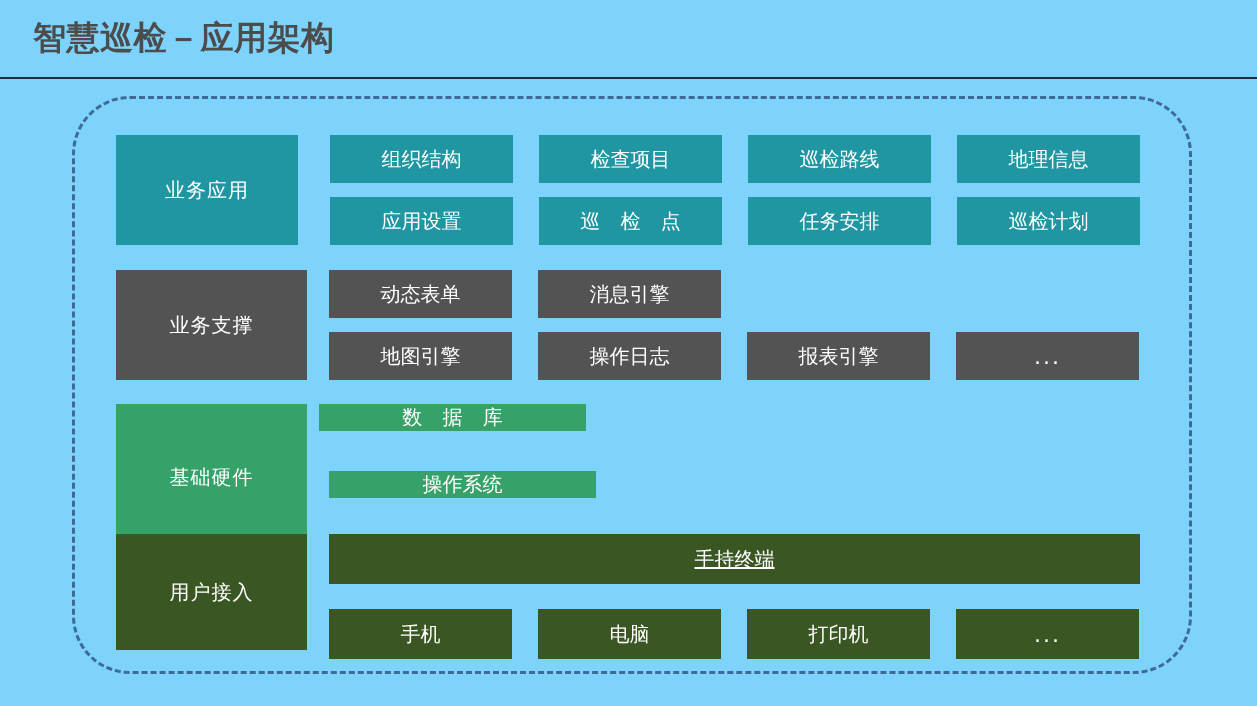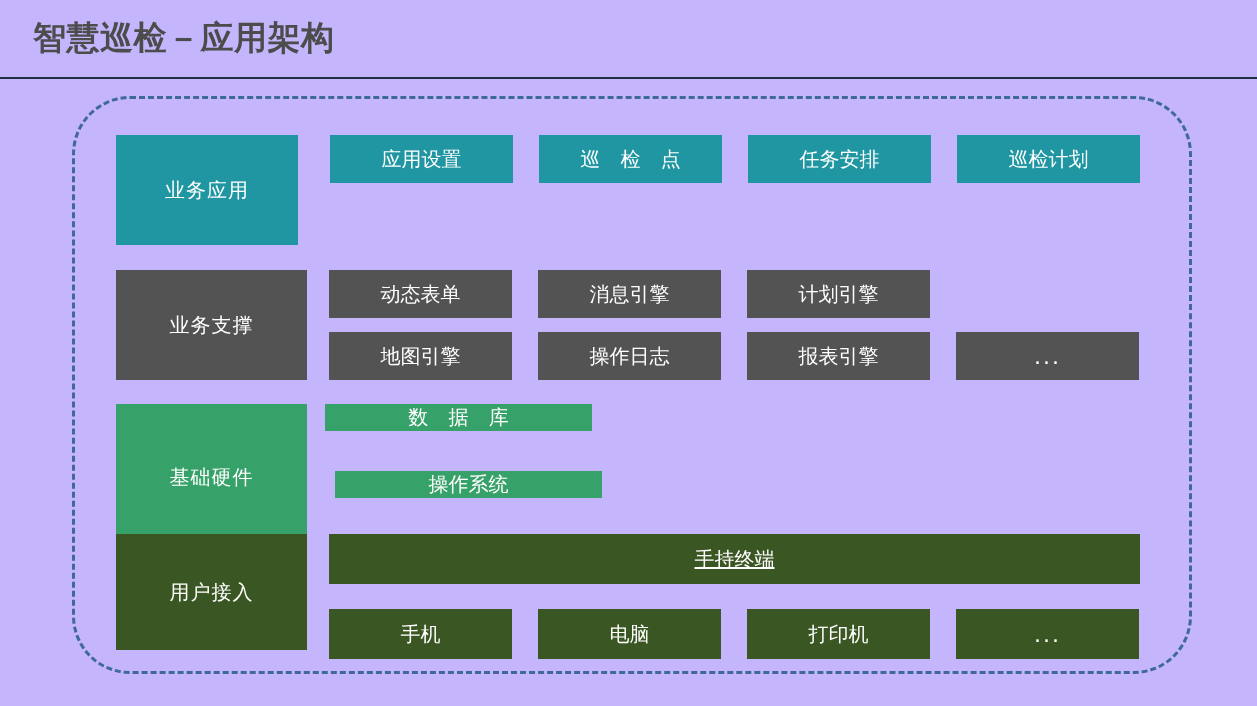--- a/index.html
+++ b/index.html
@@ -13,21 +13,21 @@
     height: 706px;
     overflow: hidden;
     font-family: "DejaVu Sans", "Liberation Sans", sans-serif;
     -webkit-font-smoothing: antialiased;
   }
 
   .slide {
     position: relative;
     width: 1257px;
     height: 706px;
-    background: #c4b5fd;
+    background: #7dd3fc;
     box-sizing: border-box;
     padding-left: 16px;
   }
 
   
   .header {
     position: absolute;
     left: 0;
     top: 0;
     width: 1257px;
@@ -125,21 +125,21 @@
   
   #row-business-support { left: 116px; top: 270px; width: 1024px; height: 110px; }
   #row-business-support .row-label { width: 191px; height: 110px; background: #535353; margin-right: 22px; }
   #row-business-support .sub-row { height: 48px; }
   #row-business-support .sub-row + .sub-row { margin-top: 14px; }
   #row-business-support .cell { width: 183px; height: 48px; background: #535353; }
   #row-business-support .cell + .cell { margin-left: 26px; }
 
   
   #row-base-hardware { left: 116px; top: 404px; width: 1024px; height: 114px; }
-  #row-base-hardware .row-label { width: 191px; height: 146px; background: #36a168; margin-right: 18px; }
+  #row-base-hardware .row-label { width: 191px; height: 146px; background: #36a168; margin-right: 12px; }
   #row-base-hardware .sub-row { height: 114px; flex-direction: column; }
   #row-base-hardware .cell { width: 267px; height: 114px; background: #36a168; }
   #row-base-hardware .cell + .cell { margin-left: 10px; margin-top: 40px; }
 
   
   #row-user-access { left: 116px; top: 534px; width: 1024px; height: 116px; }
   #row-user-access .row-label { width: 191px; height: 116px; background: #3a5622; margin-right: 22px; }
   #row-user-access .sub-row.wide { height: 50px; }
   #row-user-access .sub-row.wide .cell { width: 100%; height: 50px; background: #3a5622; margin-left: 0; text-decoration: underline; }
   #row-user-access .sub-row.small { height: 41px; margin-top: 16px; }
@@ -155,35 +155,40 @@
     <div class="slide-title">智慧巡检－应用架构</div>
     <div class="title-rule"></div>
   </div>
 
   <div class="dashed-frame"></div>
 
   <div class="arch-row" id="row-business-application">
     <div class="row-label">业务应用</div>
     <div class="row-body">
       <div class="sub-row">
+        <div class="cell">组织结构</div>
+        <div class="cell">检查项目</div>
+        <div class="cell">巡检路线</div>
+        <div class="cell">地理信息</div>
+      </div>
+      <div class="sub-row">
         <div class="cell">应用设置</div>
         <div class="cell spaced">巡 检 点</div>
         <div class="cell">任务安排</div>
         <div class="cell">巡检计划</div>
       </div>
     </div>
   </div>
 
   <div class="arch-row" id="row-business-support">
     <div class="row-label">业务支撑</div>
     <div class="row-body">
       <div class="sub-row">
         <div class="cell">动态表单</div>
         <div class="cell">消息引擎</div>
-        <div class="cell">计划引擎</div>
       </div>
       <div class="sub-row">
         <div class="cell">地图引擎</div>
         <div class="cell">操作日志</div>
         <div class="cell">报表引擎</div>
         <div class="cell ellipsis">...</div>
       </div>
     </div>
   </div>
 

